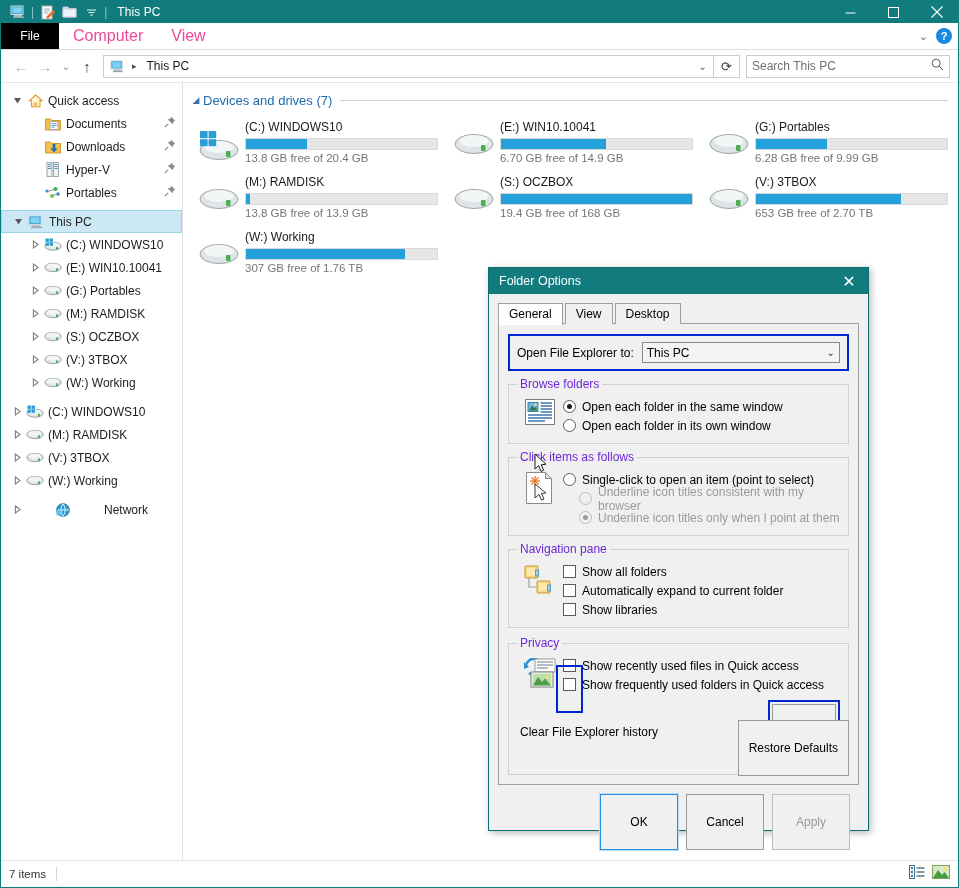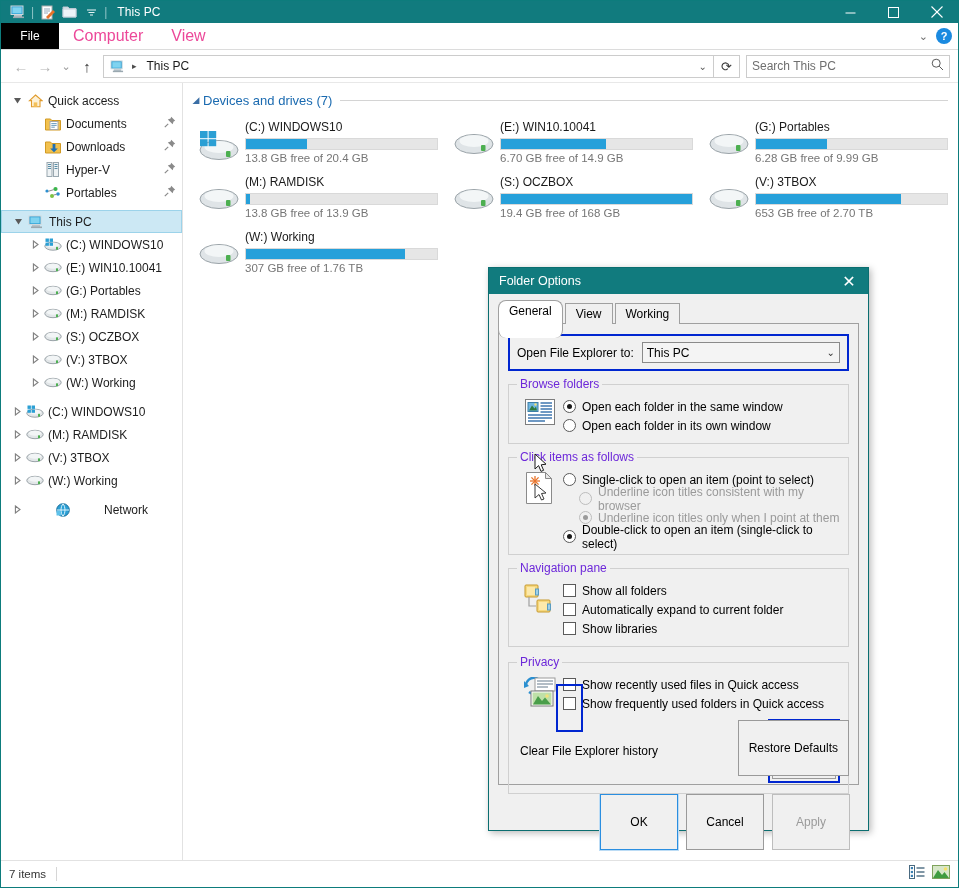--- a/index.html
+++ b/index.html
@@ -156,21 +156,21 @@
     display: flex; align-items: center; justify-content: center;
   }
   .dlg-inner { padding: 8px 9px 0 9px; }
 
   .tabstrip { display: flex; align-items: flex-end; height: 22px; position: relative; z-index:2;}
   .dtab {
     font-size: 12px; color: #000; padding: 3px 10px 3px 10px;
     border: 1px solid #a0a0a0; border-bottom: none; background: #f0f0f0;
     margin-right: 2px; line-height: 14px;
   }
-  .dtab.active { background: #fff; position: relative; top: 14px; padding-bottom: 20px; border-radius: 8px; }
+  .dtab.active { background: #fff; position: relative; top: 1px; padding-bottom: 4px; }
 
   .tabpanel {
     border: 1px solid #a0a0a0; background: #f0f0f0; padding: 10px 9px 8px 9px;
     height: 462px; position: relative; margin-top: -1px;
   }
 
   .hl-box { border: 2px solid #0026d0; }
 
   .row-open-to {
     display: flex; align-items: center; padding: 6px 7px; margin: 0 0 2px 0;
@@ -788,21 +788,21 @@
     <div class="dlg-title">
       <span class="dlg-title-text">Folder Options</span>
       <span class="dlg-close">✕</span>
     </div>
 
     <div class="dlg-inner">
 
       <div class="tabstrip">
         <div class="dtab active">General</div>
         <div class="dtab">View</div>
-        <div class="dtab">Working</div>
+        <div class="dtab">Desktop</div>
       </div>
 
       <div class="tabpanel">
 
         <div class="row-open-to hl-box">
           <span class="lbl">Open File Explorer to:</span>
           <span class="combo">
             <span class="combo-val">This PC</span>
             <span class="combo-arrow">⌄</span>
           </span>
@@ -861,24 +861,20 @@
                   <span class="opt-label">Single-click to open an item (point to select)</span>
                 </div>
                 <div class="opt disabled indent">
                   <span class="radio dis"></span>
                   <span class="opt-label">Underline icon titles consistent with my browser</span>
                 </div>
                 <div class="opt disabled indent">
                   <span class="radio on dis"></span>
                   <span class="opt-label">Underline icon titles only when I point at them</span>
                 </div>
-                <div class="opt">
-                  <span class="radio on"></span>
-                  <span class="opt-label">Double-click to open an item (single-click to select)</span>
-                </div>
               </div>
           </div>
         </fieldset>
 
         <fieldset class="grp">
           <legend>Navigation pane</legend>
           <div class="grp-body">
             <div class="grp-ico">
               <svg width="34" height="34" viewBox="0 0 34 34">
                   <rect x="2" y="2" width="13" height="12" rx="1" fill="#f6d87e" stroke="#c79a2e"></rect>

